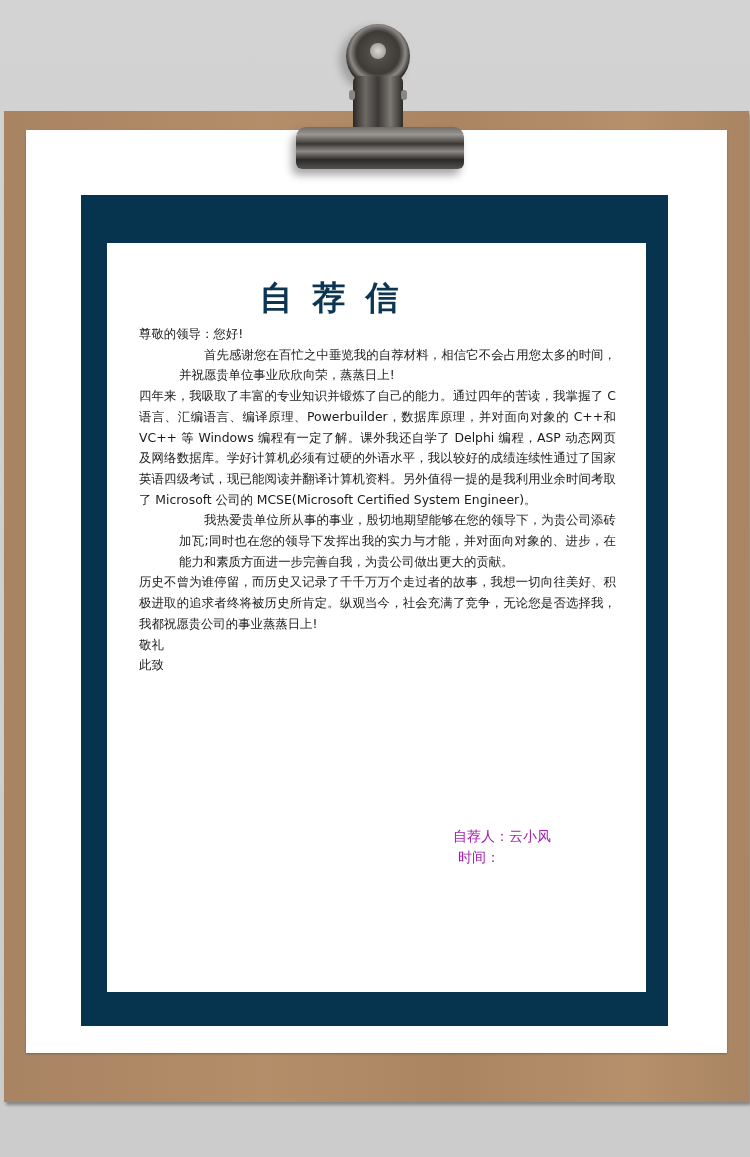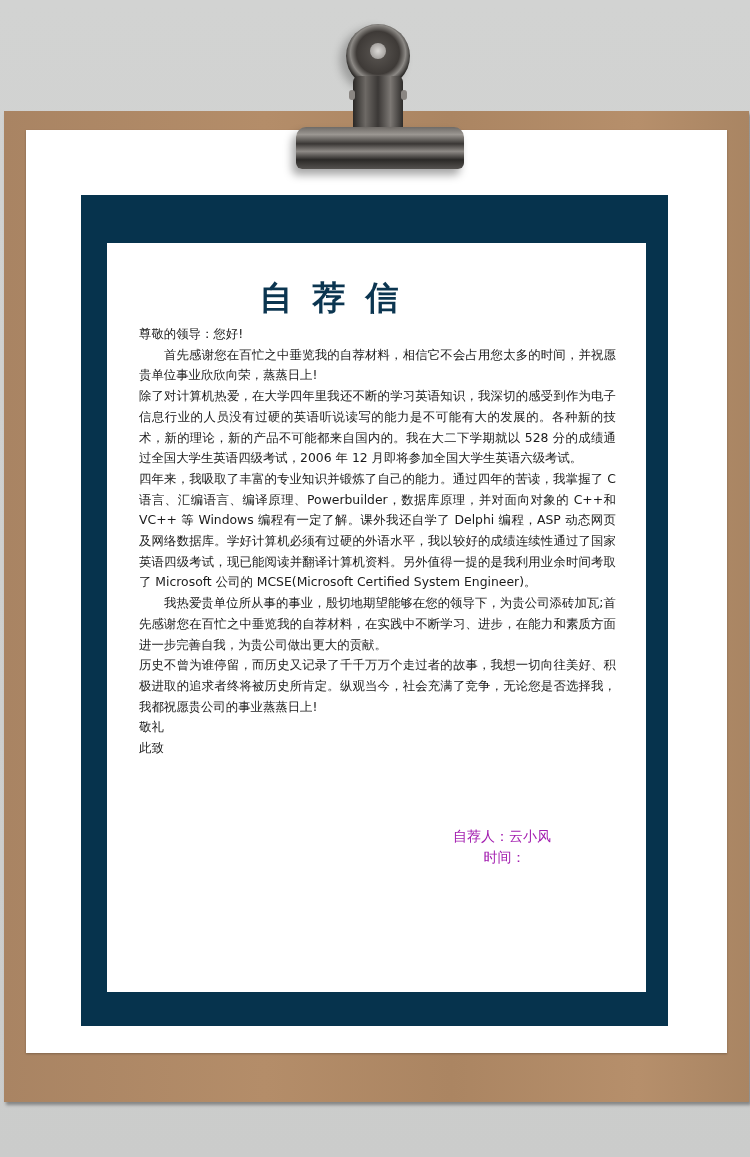--- a/index.html
+++ b/index.html
@@ -31,26 +31,26 @@
       text-align: center; color: #0b3550;
       font-size: 33px; font-weight: bold; letter-spacing: 20px; text-indent: 20px;
       line-height: 40px;
     }
     .body {
       position: absolute; left: 139px; top: 324px; width: 477px;
       color: #1a1a1a; font-size: 12.4px; line-height: 20.7px;
       text-align: justify;
     }
     .body p { margin: 0; }
-    .body p.indent { text-indent: 25px; }
+    .body p.indent { text-indent: 25px; margin-left: 40px; }
     .sign {
       position: absolute; left: 453px; top: 826px;
       color: #a21caf; font-size: 14px; line-height: 21px;
     }
-    .sign .time { padding-left: 5px; text-align: center; }
+    .sign .time { padding-left: 5px; }
     
     .clip { position: absolute; left: 296px; top: 24px; width: 168px; height: 146px; }
     .clip .ring {
       position: absolute; left: 50px; top: 0; width: 64px; height: 64px; border-radius: 50%;
       background: radial-gradient(circle at 50% 45%, #5b5753 0%, #3e3a37 45%, #8c8985 58%, #2c2a28 70%, #c9c7c4 82%, #4a4745 100%);
       box-shadow: -6px 4px 8px rgba(0,0,0,0.25);
     }
     .clip .hole {
       position: absolute; left: 74px; top: 19px; width: 16px; height: 16px; border-radius: 50%;
       background: radial-gradient(circle, #dcdad7 0%, #a5a29f 70%, #5a5754 100%);
@@ -86,23 +86,22 @@
   <div class="screw" style="left:53px"></div>
   <div class="screw" style="left:105px"></div>
   <div class="base"></div>
 </div>
 
 <div class="title">自荐信</div>
 
 <div class="body">
   <p>尊敬的领导：您好!</p>
   <p class="indent">首先感谢您在百忙之中垂览我的自荐材料，相信它不会占用您太多的时间，并祝愿贵单位事业欣欣向荣，蒸蒸日上!</p>
-  <p>除了对计算机热爱，在大学四年里我还不断的学习英语知识，我深切的感受到作为电子信息行业的人员没有过硬的英语听说读写的能力是不可能有大的发展的。各种新的技术，新的理论，新的产品不可能都来自国内的。我在大二下学期就以 528 分的成绩通过全国大学生英语四级考试，2006 年 12 月即将参加全国大学生英语六级考试。</p>
   <p>四年来，我吸取了丰富的专业知识并锻炼了自己的能力。通过四年的苦读，我掌握了 C 语言、汇编语言、编译原理、Powerbuilder，数据库原理，并对面向对象的 C++和 VC++ 等 Windows 编程有一定了解。课外我还自学了 Delphi 编程，ASP 动态网页及网络数据库。学好计算机必须有过硬的外语水平，我以较好的成绩连续性通过了国家英语四级考试，现已能阅读并翻译计算机资料。另外值得一提的是我利用业余时间考取了 Microsoft  公司的 MCSE(Microsoft Certified System Engineer)。</p>
-  <p class="indent">我热爱贵单位所从事的事业，殷切地期望能够在您的领导下，为贵公司添砖加瓦;首先感谢您在百忙之中垂览我的自荐材料，在实践中不断学习、进步，在能力和素质方面进一步完善自我，为贵公司做出更大的贡献。</p>
+  <p class="indent">我热爱贵单位所从事的事业，殷切地期望能够在您的领导下，为贵公司添砖加瓦;同时也在您的领导下发挥出我的实力与才能，并对面向对象的、进步，在能力和素质方面进一步完善自我，为贵公司做出更大的贡献。</p>
   <p>历史不曾为谁停留，而历史又记录了千千万万个走过者的故事，我想一切向往美好、积极进取的追求者终将被历史所肯定。纵观当今，社会充满了竞争，无论您是否选择我，我都祝愿贵公司的事业蒸蒸日上!</p>
   <p>敬礼</p>
   <p>此致</p>
 </div>
 
 <div class="sign">
   <div>自荐人：云小风</div>
   <div class="time">时间：</div>
 </div>
 

